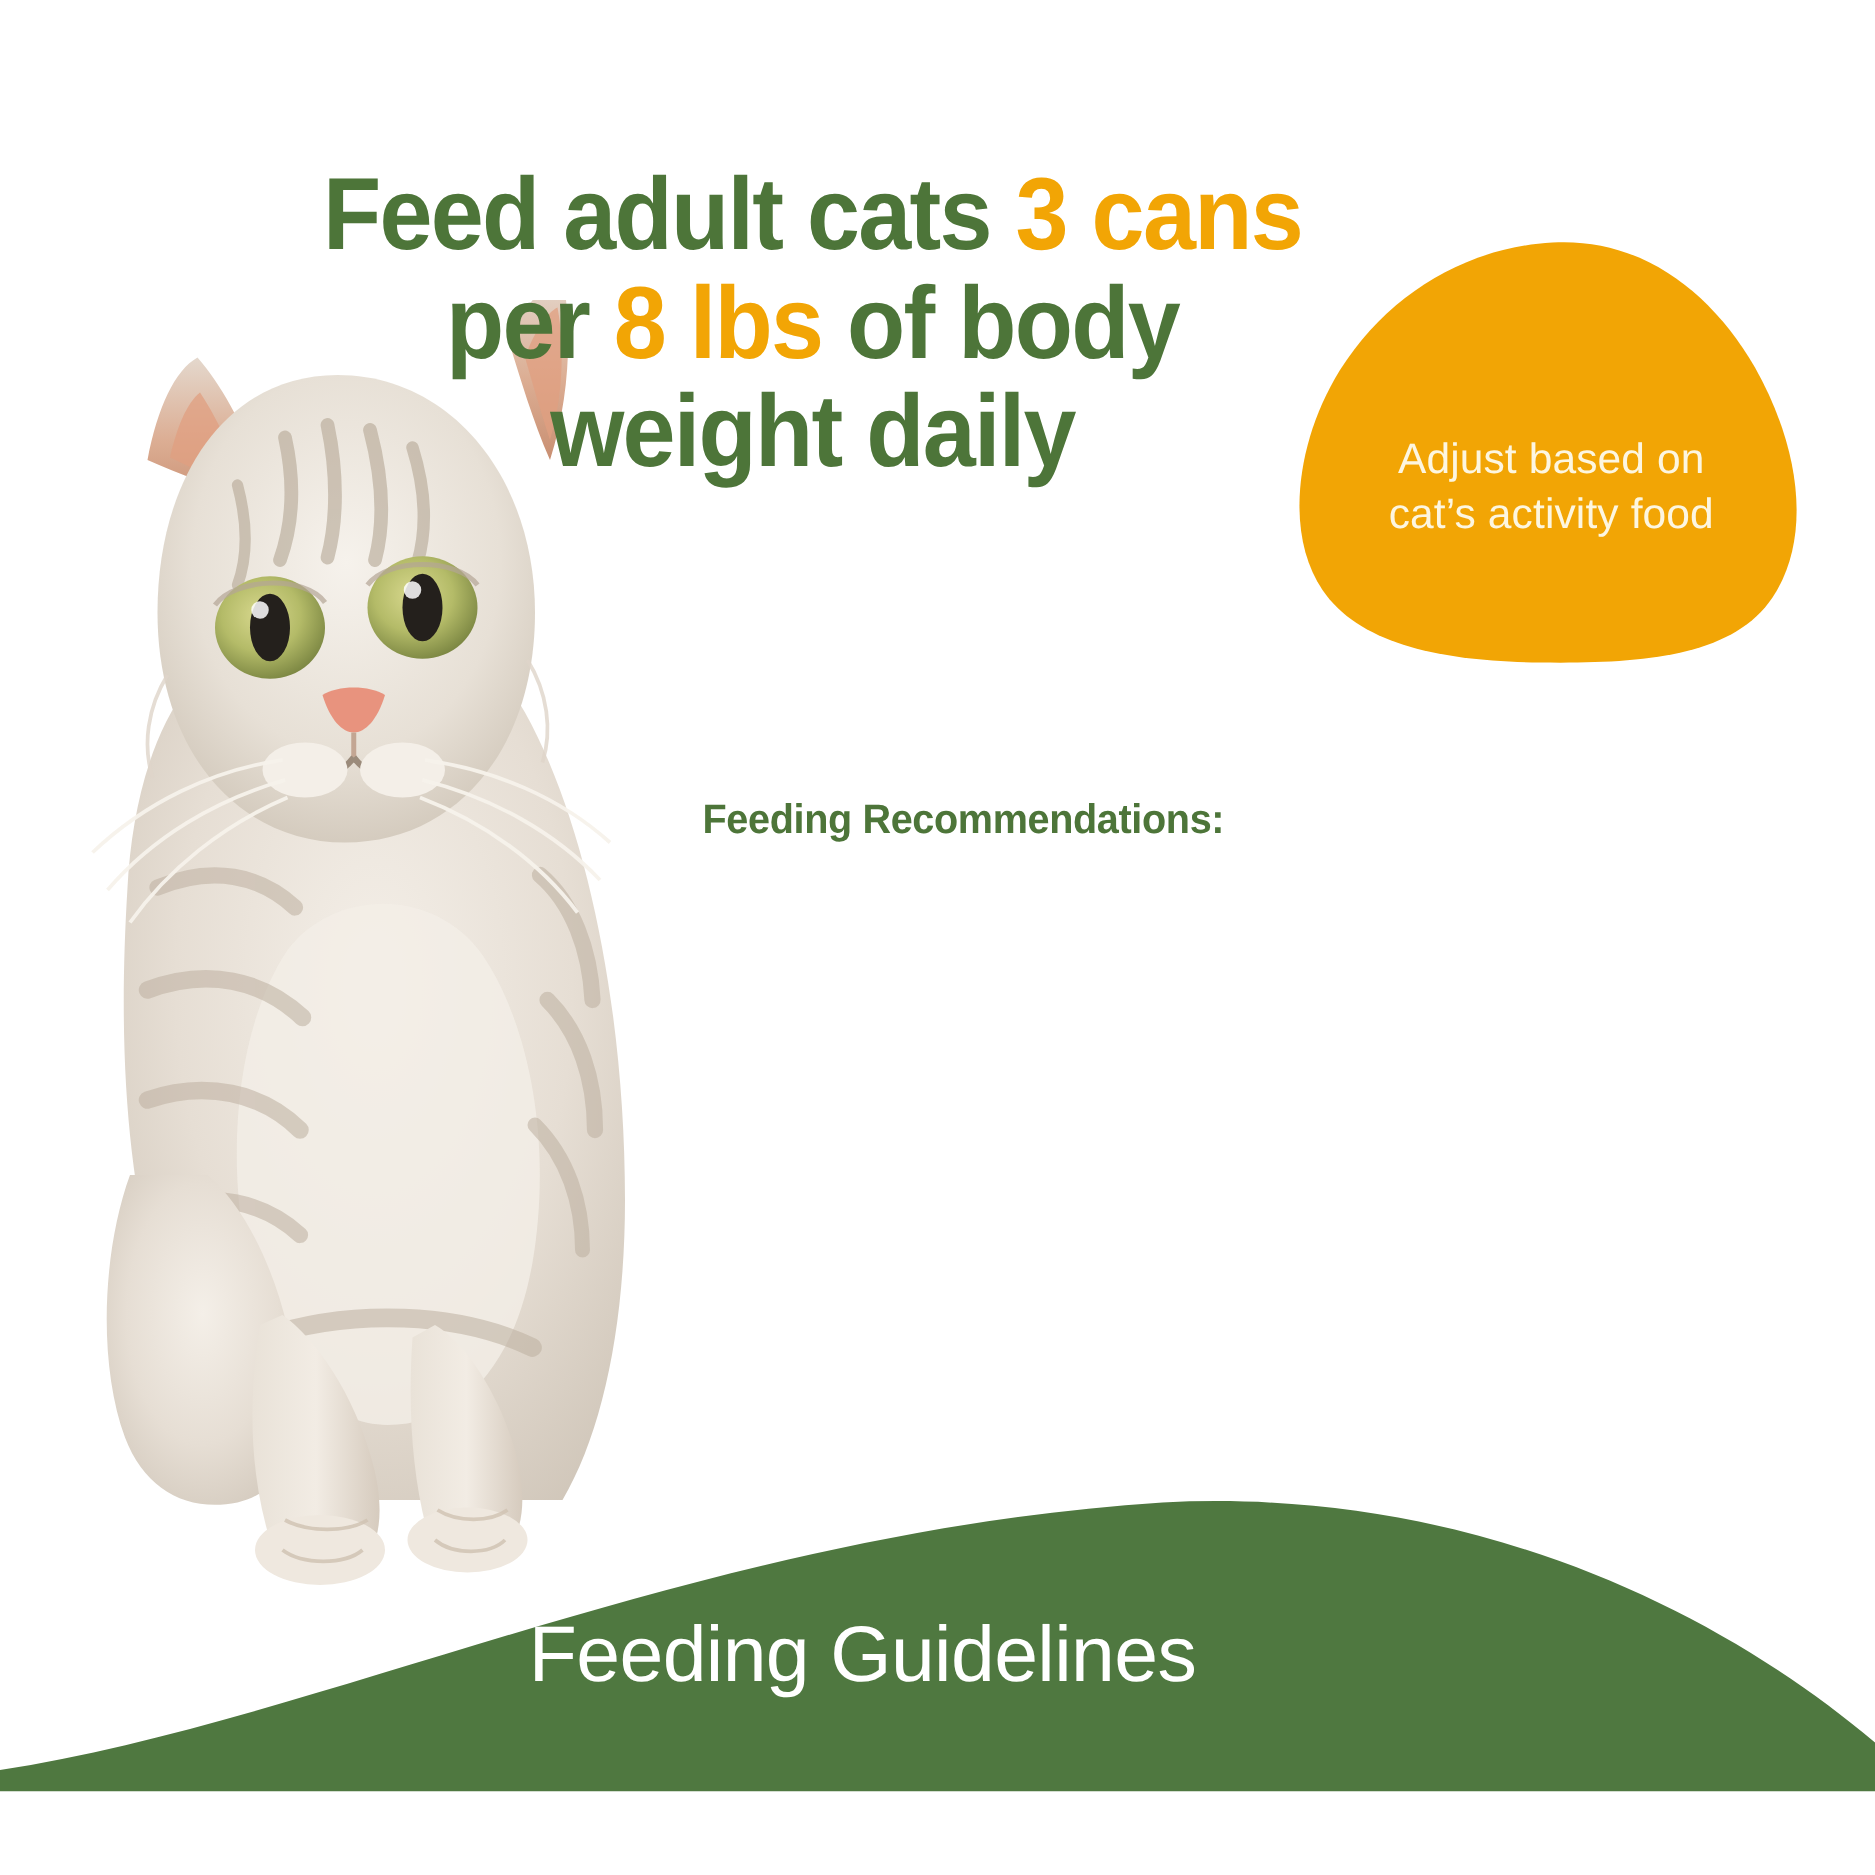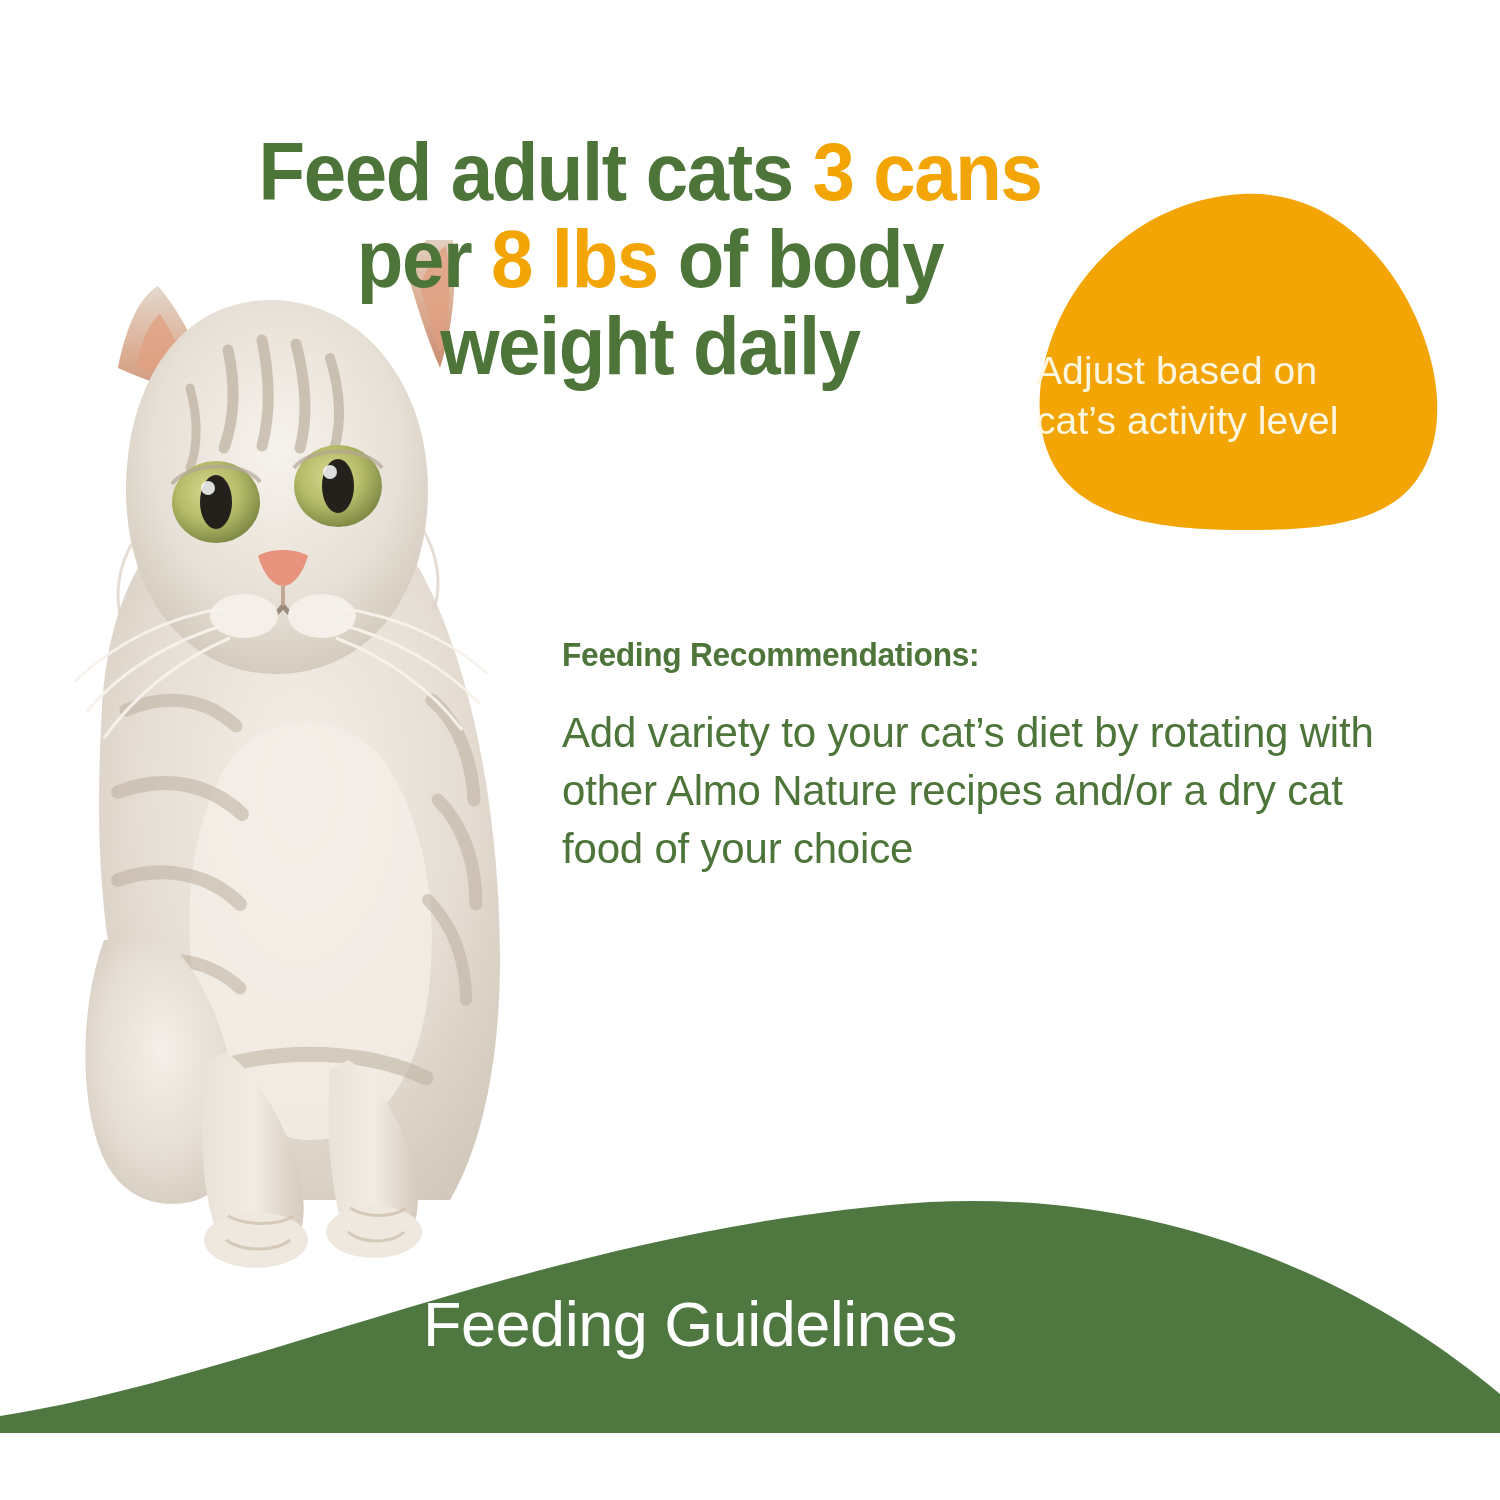--- a/index.html
+++ b/index.html
@@ -44,23 +44,23 @@
     top: 186px;
     width: 410px;
     height: 345px;
   }
   .blob-wrap svg { display: block; width: 100%; height: 100%; }
   .blob-text {
     position: absolute;
     left: 0;
     top: 160px;
     width: 100%;
-    text-align: left;
+    text-align: center;
     color: #fdf6e0;
-    font-size: 39px;
+    font-size: 34px;
     line-height: 1.28;
     letter-spacing: 0.1px;
   }
   .blob-text span { display: block; }
 
   
   .copy {
     position: absolute;
     left: 562px;
     top: 608px;
@@ -264,27 +264,26 @@
       <path d="M206 8
                C 276 4 332 46 368 108
                C 404 172 414 244 382 292
                C 350 340 276 345 196 344
                C 118 343 52 330 22 286
                C -8 242 0 168 36 110
                C 74 50 136 12 206 8 Z" fill="#f2a505"></path>
     </svg>
     <div class="blob-text">
       <span>Adjust based on</span>
-      <span>cat’s activity level</span>
+      <span>cat’s activity food</span>
     </div>
   </div>
 
   <div class="copy">
     <p class="copy-head">Feeding Recommendations:</p>
-    <p class="copy-body">Add variety to your cat’s diet by rotating with other Almo Nature recipes and/or a dry cat food of your choice</p>
   </div>
 
   <div class="footer-curve">
     <svg viewBox="0 0 1500 320" preserveAspectRatio="none" xmlns="http://www.w3.org/2000/svg">
       <path d="M0 236
                C 260 196 560 46 930 22
                C 1160 10 1360 96 1500 214
                L 1500 253
                L 0 253 Z" fill="#4f7840"></path>
     </svg>

